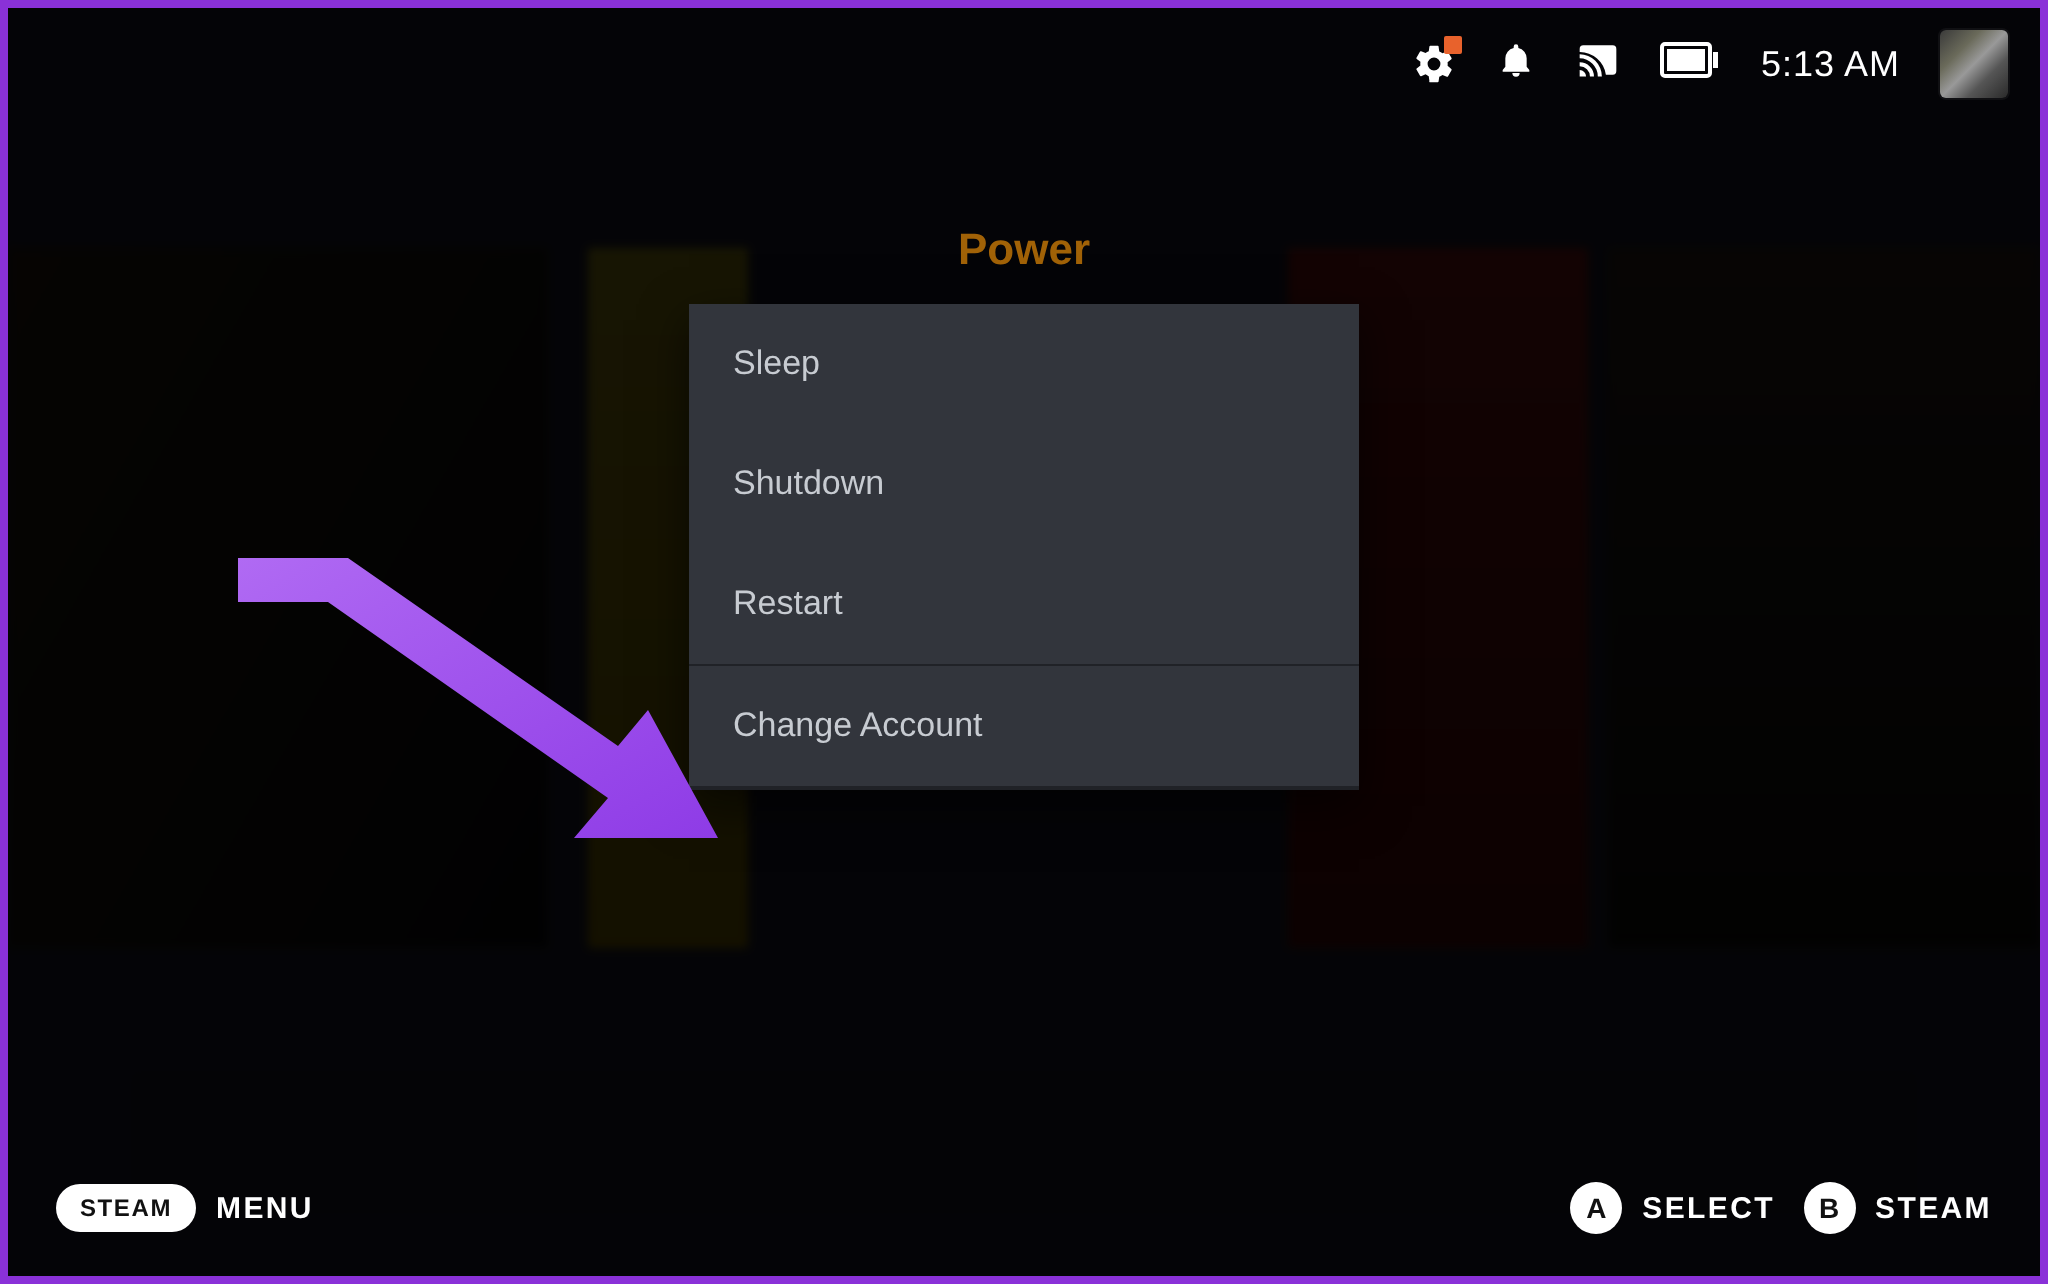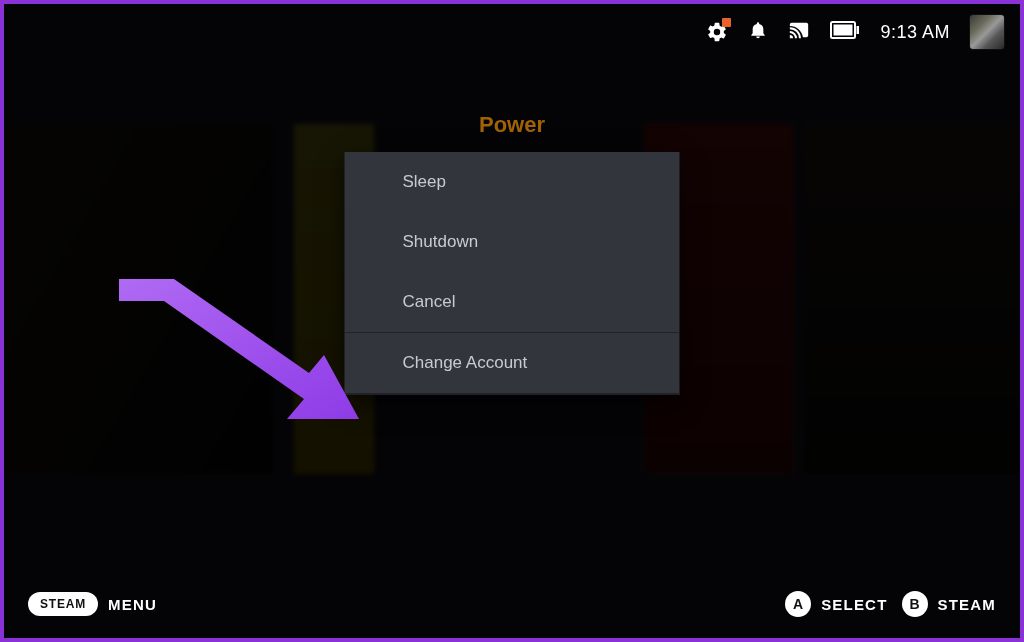--- a/index.html
+++ b/index.html
@@ -25,21 +25,21 @@
     .t3 { left: 640px; top: 120px; width: 150px; height: 350px; background: linear-gradient(180deg,#aa1d1d,#6c0e0e); }
     .t4 { left: 800px; top: 120px; width: 230px; height: 350px; background: linear-gradient(180deg,#40352a,#151210); }
     .banner { position:absolute; left:62px; right:62px; top: 532px; height: 70px; background: rgba(40,44,52,0.35); border-radius: 2px; }
 
     
     .shade { position: absolute; inset: 0; background: rgba(0,0,0,0.55); }
 
     
     .power-title { position: absolute; top: 108px; left: 50%; transform: translateX(-50%); color: #a16207; font-size: 22px; font-weight: 600; }
     .menu { position: absolute; top: 148px; left: 50%; transform: translateX(-50%); width: 335px; background: #32353c; box-shadow: 0 8px 22px rgba(0,0,0,0.6); }
-    .menu .item { height: 60px; display: flex; align-items: center; padding: 12px 22px; color: #c7cbd1; font-size: 17px; cursor: pointer; margin-left: 36px; }
+    .menu .item { height: 60px; display: flex; align-items: center; padding: 12px 22px; color: #c7cbd1; font-size: 17px; cursor: pointer; }
     .menu .sep { height: 1px; background: #202227; }
     .menu .item.selected { background: #e7490e; color: #ffffff; }
 
     
     .arrow-svg { position: absolute; left: 115px; top: 275px; width: 240px; height: 175px; pointer-events: none; }
 
     
     .footer { position: absolute; bottom: 14px; left: 0; right: 0; height: 40px; display: flex; align-items: center; justify-content: space-between; padding: 0 24px; color: #fff; }
     .footer-left, .footer-right { display: flex; align-items: center; gap: 14px; }
     .pill { background: #fff; color: #111; font-weight: 700; font-size: 12px; letter-spacing: 0.8px; padding: 5px 12px; border-radius: 999px; }
@@ -76,35 +76,35 @@
         <path d="M2 17.5A3.5 3.5 0 0 1 5.5 21H2Zm0-4.3a7.8 7.8 0 0 1 7.8 7.8H7.6A5.6 5.6 0 0 0 2 15.4Zm0-4.3A12.1 12.1 0 0 1 14.1 21h-2.2A9.9 9.9 0 0 0 2 11.1ZM4 4h16a2 2 0 0 1 2 2v12a2 2 0 0 1-2 2h-3.7A14.3 14.3 0 0 0 2 7.7V6a2 2 0 0 1 2-2Z"></path>
       </svg>
   </span>
   <span>
     <svg width="30" height="18" viewBox="0 0 30 18">
         <rect x="1" y="1" width="24" height="16" rx="1.5" fill="none" stroke="#fff" stroke-width="2"></rect>
         <rect x="3.5" y="3.5" width="19" height="11" fill="#fff"></rect>
         <rect x="26.5" y="5" width="2.5" height="8" fill="#fff"></rect>
       </svg>
   </span>
-  <span class="clock">9:13 AM</span>
+  <span class="clock">5:13 AM</span>
   <div class="avatar"></div>
 </div>
 
 <div class="power-title">Power</div>
 
 <div class="menu">
   <div class="item">
       <span>Sleep</span>
     </div>
   <div class="item">
       <span>Shutdown</span>
     </div>
   <div class="item">
-      <span>Cancel</span>
+      <span>Restart</span>
     </div>
   <div class="sep"></div>
   <div class="item">
       <span>Change Account</span>
     </div>
   <div class="sep"></div>
   <div class="sep"></div>
 </div>
 
 <svg class="arrow-svg" viewBox="0 0 240 175">

